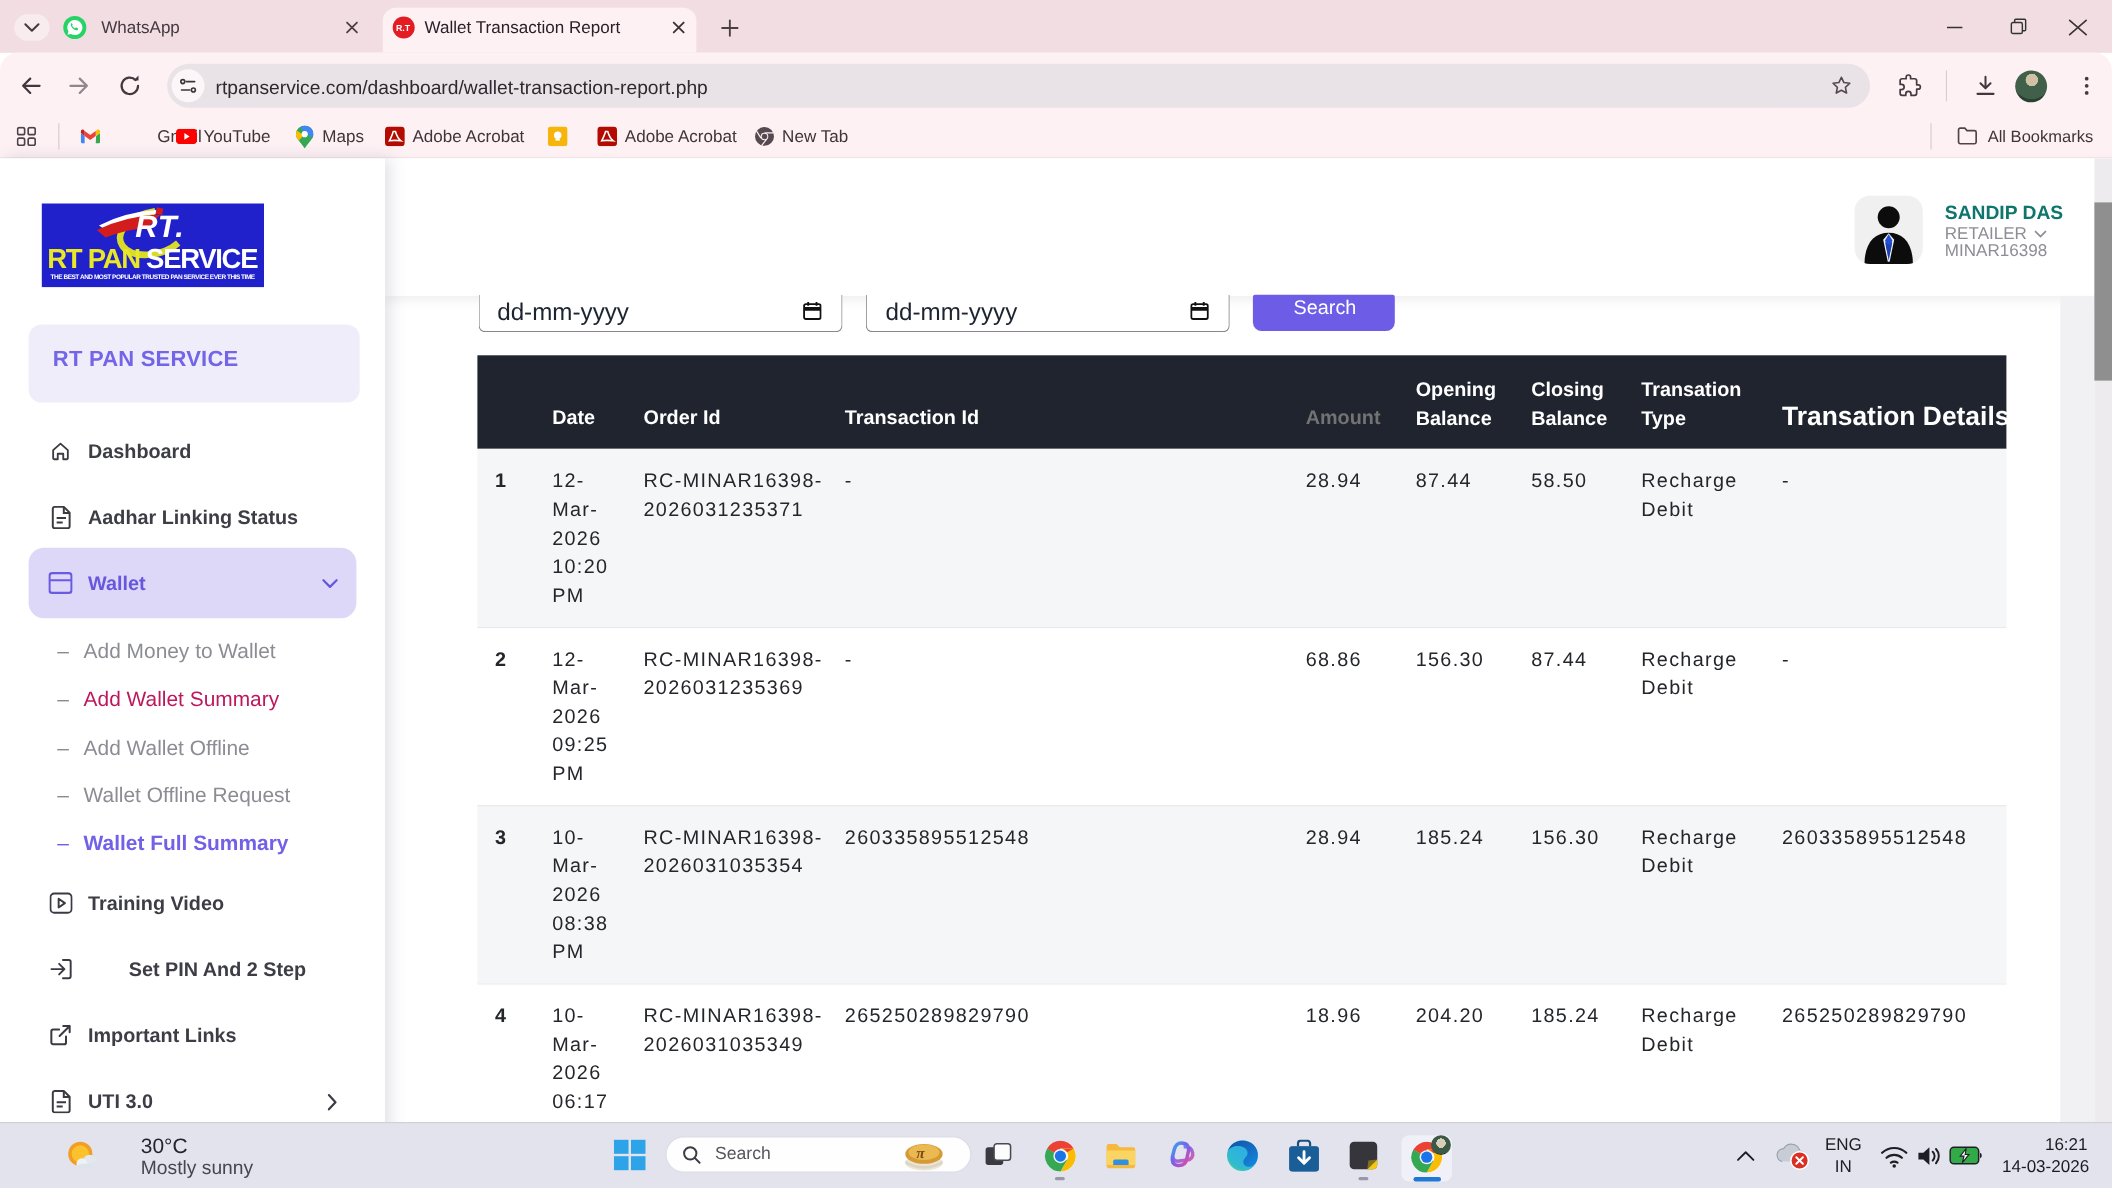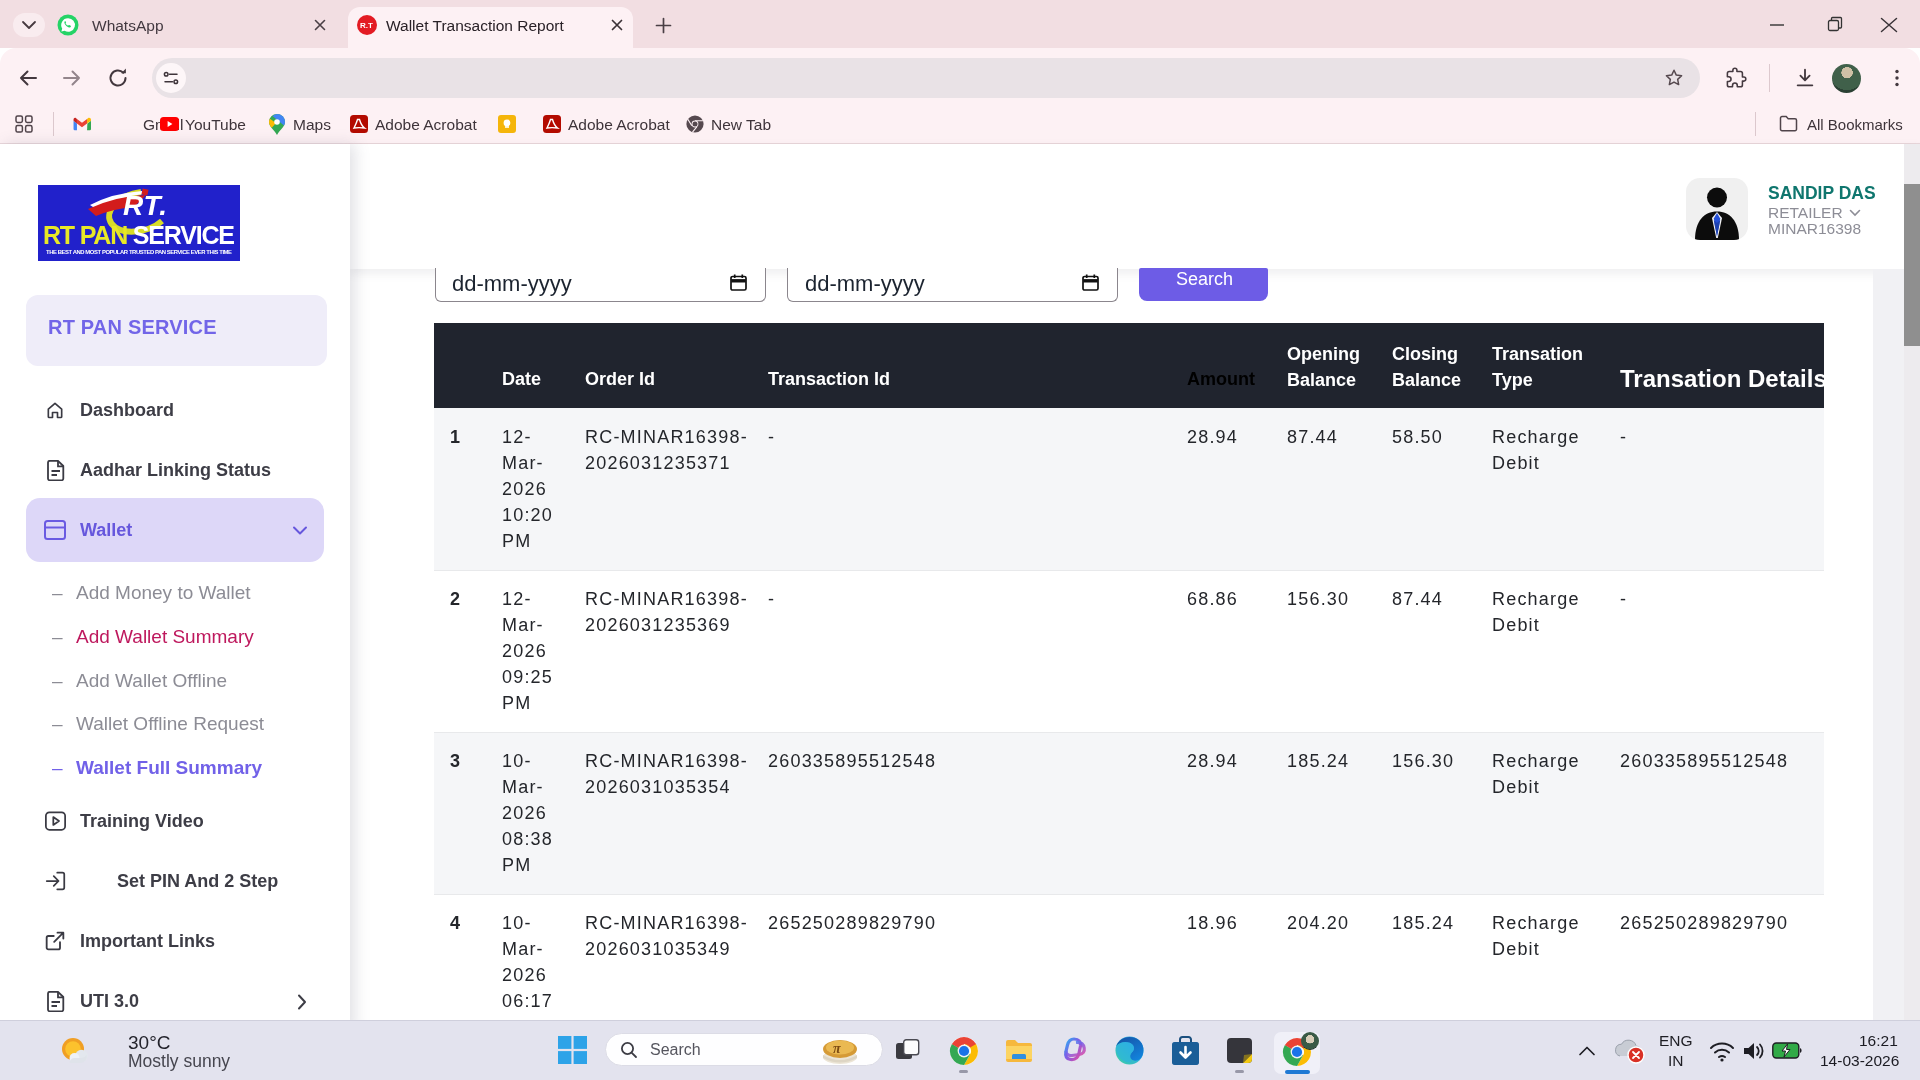--- a/index.html
+++ b/index.html
@@ -69,20 +69,21 @@
     </svg>
 
   <div class="a" style="left:152px;top:58px;width:1548px;height:40px;border-radius:20px;background:#e9e2e6;"></div>
   <div class="a" style="left:156px;top:63px;width:30px;height:30px;border-radius:50%;background:#fdf6f8;"></div>
   <svg class="a" style="left:163px;top:70px" width="16" height="16" viewBox="0 0 16 16">
     <circle cx="3.2" cy="4.2" r="1.8" fill="none" stroke="#3e343a" stroke-width="1.5"></circle>
     <path d="M6.5 4.2 H14" stroke="#3e343a" stroke-width="1.5" stroke-linecap="round"></path>
     <circle cx="12.8" cy="11.8" r="1.8" fill="none" stroke="#3e343a" stroke-width="1.5"></circle>
     <path d="M2 11.8 H9.5" stroke="#3e343a" stroke-width="1.5" stroke-linecap="round"></path>
   </svg>
+  <div class="t" style="left:196px;top:69px;font-size:17.5px;color:#2f2830;">rtpanservice.com/dashboard/wallet-transaction-report.php</div>
 
   <svg class="a" style="left:1663px;top:67px" width="22" height="22" viewBox="0 0 24 24">
       <path d="M12 3.5 l2.5 5.3 5.8.7 -4.3 4 1.1 5.7 -5.1 -2.8 -5.1 2.8 1.1 -5.7 -4.3 -4 5.8 -.7Z" fill="none" stroke="#55484e" stroke-width="1.6" stroke-linejoin="round"></path>
     </svg>
 
   <svg class="a" style="left:1725px;top:67px" width="22" height="22" viewBox="0 0 24 24">
       <path d="M20.5 11 h-1.5 V7 a2 2 0 0 0 -2 -2 h-4 V3.5 a2.2 2.2 0 0 0 -4.4 0 V5 H4.6 a2 2 0 0 0 -2 2 v3.6 h1.4 a2.6 2.6 0 0 1 0 5.2 H2.6 V19.5 a2 2 0 0 0 2 2 h3.6 v-1.4 a2.6 2.6 0 0 1 5.2 0 v1.4 H17 a2 2 0 0 0 2 -2 v-4.1 h1.5 a2.2 2.2 0 0 0 0 -4.4Z" fill="none" stroke="#453a40" stroke-width="1.7" stroke-linejoin="round"></path>
     </svg>
   <div class="a" style="left:1769px;top:64px;width:1px;height:28px;background:#ddc9ce;"></div>
 
@@ -276,21 +277,21 @@
       <path d="M4.7 0.5 V4 M12.3 0.5 V4" stroke="#111" stroke-width="1.7"></path>
     </svg>
 
   <div class="a" style="left:1139px;top:268px;width:129px;height:33px;border-radius:2px 2px 8px 8px;background:#6d5ce6;"></div>
   <div class="t" style="left:1176px;top:269px;font-size:18px;color:#fff;">Search</div>
 
   <div class="a" style="left:434px;top:323px;width:1390px;height:85px;background:#20242e;"></div>
   <div class="t" style="left:502px;top:366px;font-size:18px;font-weight:bold;color:#fff;line-height:26px;text-align:center;">Date</div>
   <div class="t" style="left:585px;top:366px;font-size:18px;font-weight:bold;color:#fff;line-height:26px;">Order Id</div>
   <div class="t" style="left:768px;top:366px;font-size:18px;font-weight:bold;color:#fff;line-height:26px;">Transaction Id</div>
-  <div class="t" style="left:1187px;top:366px;font-size:18px;font-weight:bold;color:#000000;line-height:26px;">Amount</div>
+  <div class="t" style="left:1187px;top:366px;font-size:18px;font-weight:bold;color:#737373;line-height:26px;">Amount</div>
   <div class="t" style="left:1287px;top:341px;font-size:18px;font-weight:bold;color:#fff;line-height:26px;">Opening<br>Balance</div>
   <div class="t" style="left:1392px;top:341px;font-size:18px;font-weight:bold;color:#fff;line-height:26px;">Closing<br>Balance</div>
   <div class="t" style="left:1492px;top:341px;font-size:18px;font-weight:bold;color:#fff;line-height:26px;">Transation<br>Type</div>
   <div class="t" style="left:1620px;top:366px;font-size:24px;font-weight:bold;color:#fff;line-height:26px;">Transation Details</div>
 
   <div class="a" style="left:434px;top:408px;width:1390px;height:162px;background:#f5f6f8;"></div>
   <div class="a" style="left:434px;top:732px;width:1390px;height:162px;background:#f5f6f8;"></div>
   <div class="a" style="left:434px;top:570px;width:1390px;height:1px;background:#e8e9eb;"></div>
   <div class="a" style="left:434px;top:732px;width:1390px;height:1px;background:#e8e9eb;"></div>
   <div class="a" style="left:434px;top:894px;width:1390px;height:1px;background:#e8e9eb;"></div>

